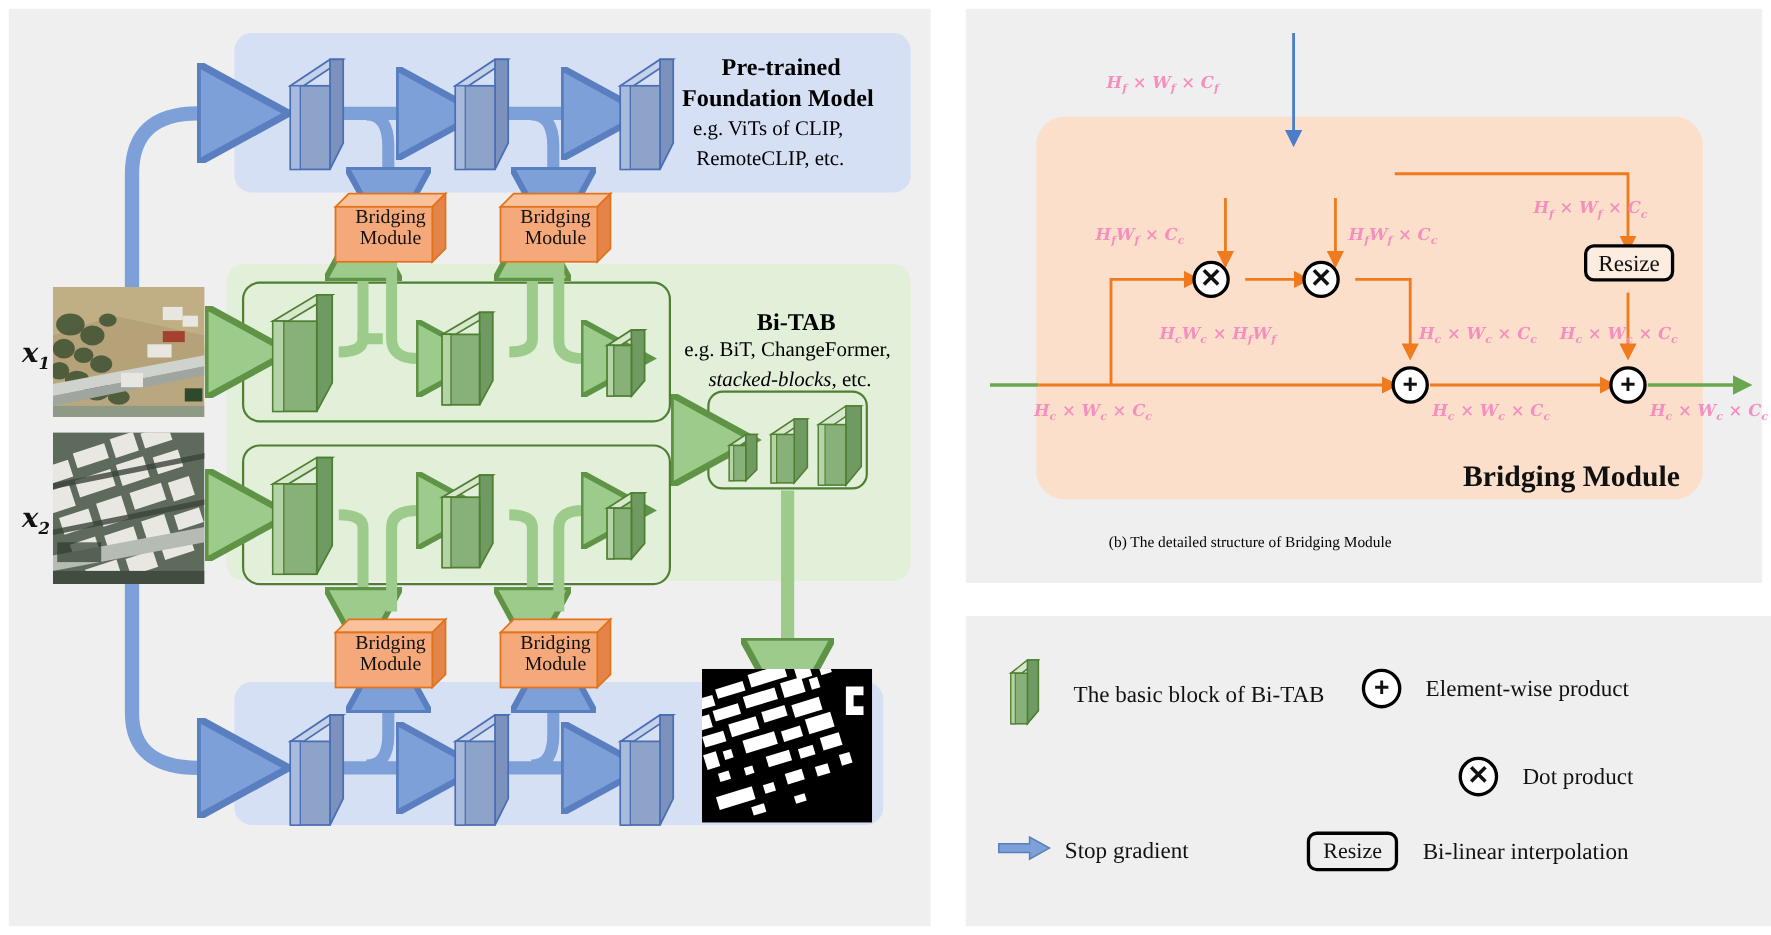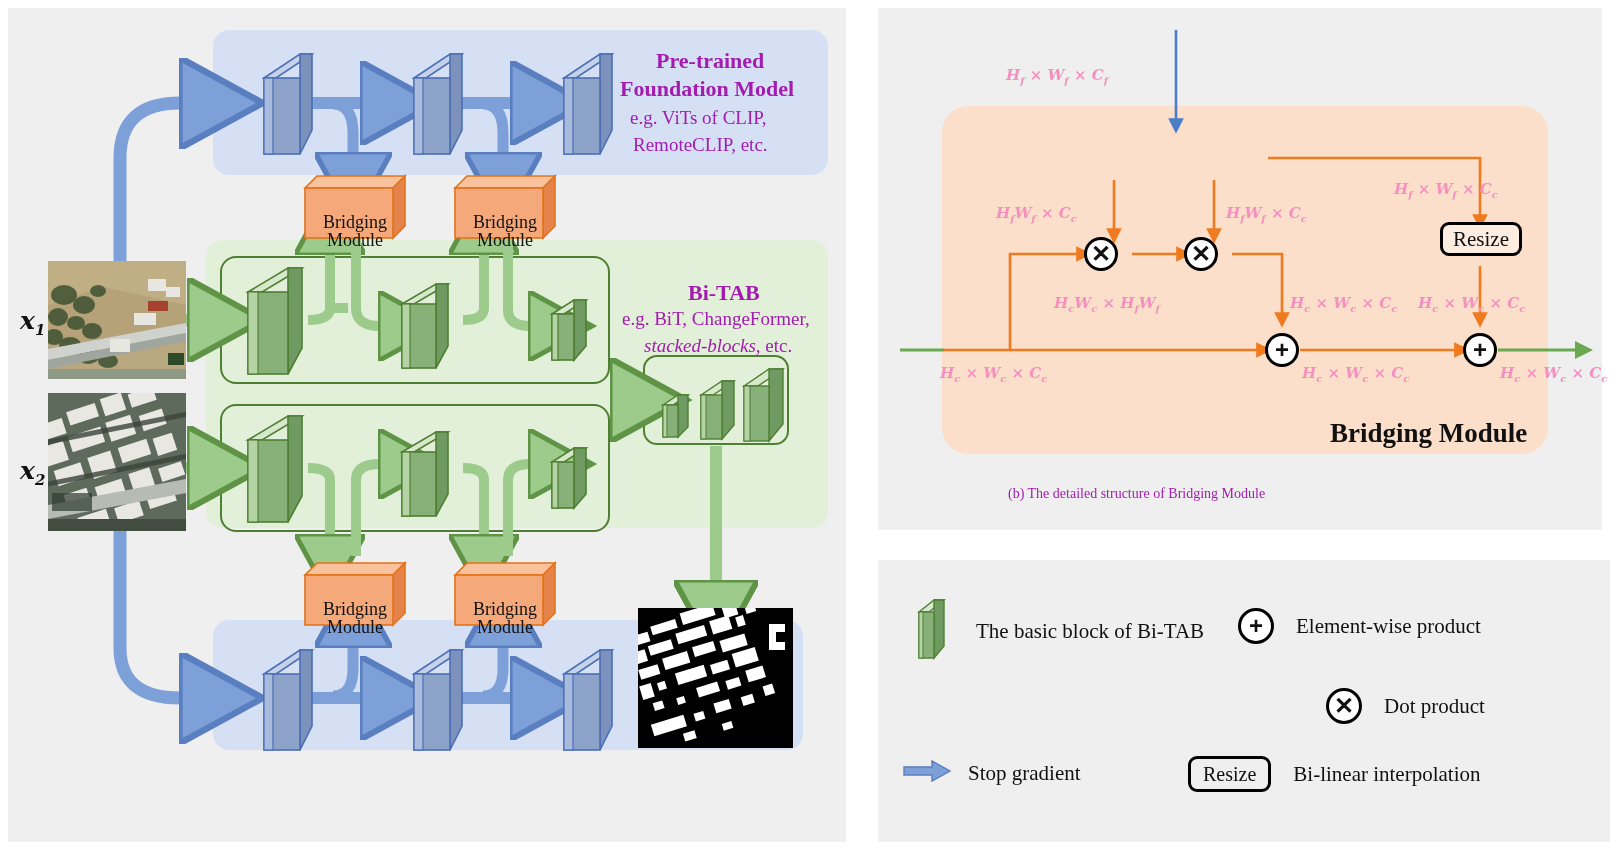--- a/index.html
+++ b/index.html
@@ -9,35 +9,35 @@
   #panel-a{left:8px;top:8px;width:838px;height:834px;}
   #panel-b{left:878px;top:8px;width:724px;height:522px;}
   #panel-legend{left:878px;top:560px;width:872px;height:282px;}
 
   .rbox{position:absolute;box-sizing:border-box;}
   .fm-band{background:#d6e0f5;border-radius:16px;}
   .tab-band{background:#e2efd9;border-radius:16px;}
   .tab-inner{border:2px solid #4f7f32;border-radius:16px;background:transparent;}
   .stack-box{border:2px solid #4f7f32;border-radius:14px;background:transparent;}
 
-  .cap{position:absolute;font-size:21px;color:#a21caf;white-space:nowrap;}
+  .cap{position:absolute;font-size:21px;color:#000000;white-space:nowrap;}
   .title-b{font-weight:bold;font-size:22px;}
   .sub{font-size:19px;}
   .ital{font-style:italic;}
 
   
   .slab{position:absolute;}
   .slab svg{display:block;overflow:visible;}
 
   
   .bm{position:absolute;}
   .bm svg{display:block;overflow:visible;}
   .bm .lbl{position:absolute;left:0;top:0;width:100%;height:100%;
            display:flex;flex-direction:column;align-items:center;
-           justify-content:flex-end;font-size:18px;line-height:1.04;
+           justify-content:flex-start;font-size:18px;line-height:1.04;
            pointer-events:none;}
 
   .imgbox{position:absolute;overflow:hidden;}
   .imgbox svg{display:block;}
 
   .mathlab{position:absolute;font-family:"DejaVu Serif",serif;font-style:italic;
            color:#f48fc0;font-size:15px;white-space:nowrap;font-weight:bold;}
   .mathlab sub{font-size:10px;font-style:italic;}
 
   .xlabel{position:absolute;font-family:"DejaVu Serif",serif;font-style:italic;
@@ -513,21 +513,21 @@
     <span class="legend-txt" style="margin-left:22px;">Element-wise product</span>
   </div>
 
   <div class="legend-row" style="left:448px;top:128px;">
     <span class="opnode" style="position:relative;left:0;top:0;width:36px;height:36px;">
       <span>✕</span>
     </span>
     <span class="legend-txt" style="margin-left:22px;">Dot product</span>
   </div>
 
-  <div class="legend-row" style="left:24px;top:198px;">
+  <div class="legend-row" style="left:24px;top:198px;text-align:right;">
     <span style="width:56px;">
       <svg width="52" height="26">
           <path d="M2,9 L30,9 L30,3 L48,13 L30,23 L30,17 L2,17 Z" fill="#7ea0d8" stroke="#5a7fc0" stroke-width="1.4"></path>
         </svg>
     </span>
     <span class="legend-txt" style="margin-left:10px;">Stop gradient</span>
   </div>
   <div class="legend-row" style="left:310px;top:196px;">
     <span class="legend-resize" style="height:36px;">Resize</span>
     <span class="legend-txt" style="margin-left:22px;">Bi-linear interpolation</span>

